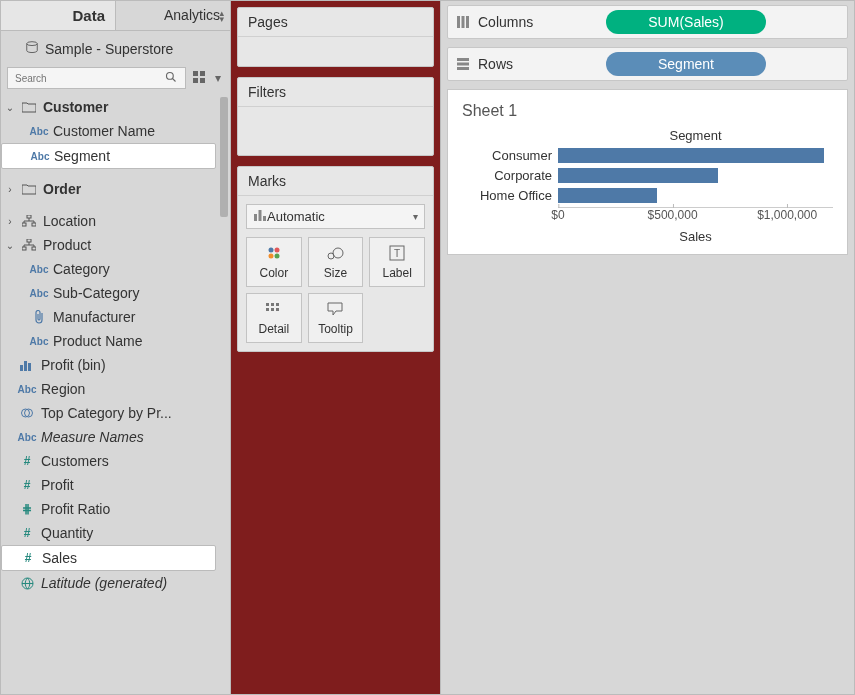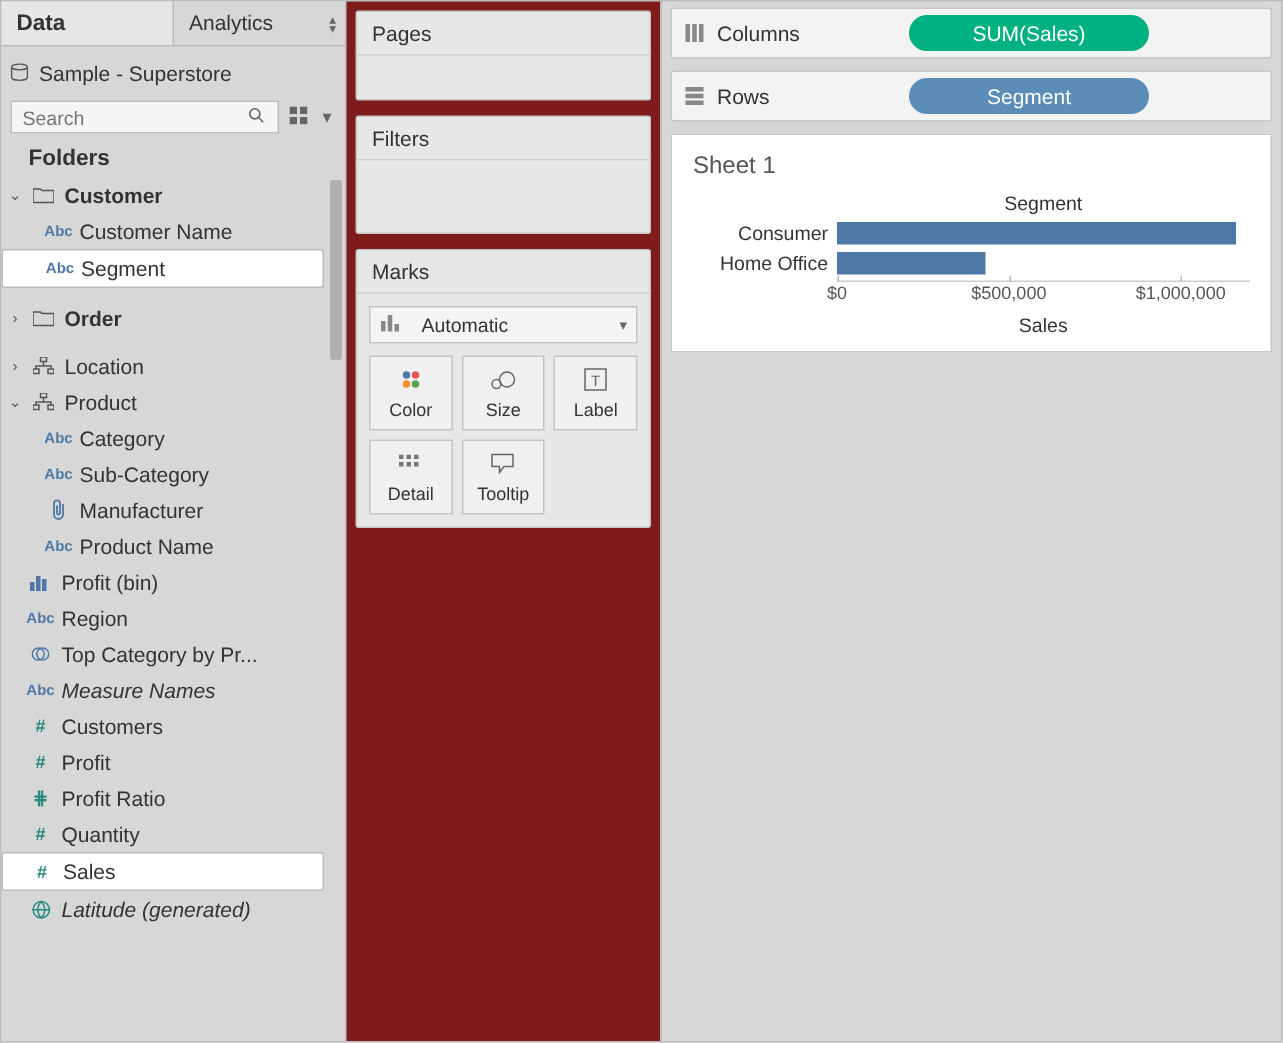--- a/index.html
+++ b/index.html
@@ -26,21 +26,21 @@
     border-right: 1px solid #bbb;
     background: #d7d7d7;
   }
   .tabs {
     display: flex;
     border-bottom: 1px solid #bbb;
   }
   .tab {
     flex: 1;
     padding: 6px 10px;
-    text-align: left;
+    text-align: right;
     font-size: 14px;
     border-right: 1px solid #bbb;
     background: #d7d7d7;
     cursor: pointer;
     position: relative;
   }
   .tab.active {
     background: #e6e6e6;
     font-weight: 700;
     font-size: 15px;
@@ -50,43 +50,42 @@
     position: absolute;
     right: 6px;
     top: 50%;
     transform: translateY(-50%);
     font-size: 9px;
     line-height: 6px;
     color: #666;
   }
   .datasource {
     display: flex;
-    align-items: center;
     gap: 6px;
-    padding: 10px 5px;
+    padding: 10px 24px;
     font-size: 14px;
   }
   .ds-icon { width:14px; height:14px; display:inline-flex; }
   .search-row {
     display: flex;
     align-items: center;
     gap: 4px;
     padding: 0 6px 6px 6px;
   }
   .search {
     display: flex;
     align-items: center;
     flex: 1;
     background: #f5f5f5;
     border: 1px solid #bbb;
     height: 22px;
     padding: 0 5px;
   }
   .search input {
-    border: none; outline: none; background: transparent; width: 100%; font-size: 13px;
+    border: none; outline: none; background: transparent; width: 100%; font-size: 10px;
   }
   .small-icon { color:#666; font-size:12px; padding:2px 3px; cursor:pointer; }
   .folders-header {
     padding: 2px 8px 4px 18px;
     font-weight: 700;
     font-size: 15px;
   }
   .tree {
     flex: 1;
     overflow-y: auto;
@@ -152,21 +151,21 @@
     border-radius:2px;
   }
   .card-title {
     padding:6px 10px;
     font-size:14px;
     border-bottom:1px solid #d0d0d0;
   }
   .card.pages { height:60px; }
   .card.filters { height:79px; }
   .marks-select {
-    display:flex; align-items:center; gap:14px;
+    display:flex; align-items:center; gap:0;
     margin:8px; background:#f4f4f4; border:1px solid #c2c2c2; padding:3px 6px; cursor:pointer;
   }
   .marks-select .caret { margin-left:auto; font-size:10px; color:#666;}
   .marks-grid {
     display:grid; grid-template-columns: repeat(3, 1fr);
     gap:6px; padding:0 8px 8px 8px;
   }
   .mark-btn {
     background:#f0f0f0; border:1px solid #c3c3c3;
     height:50px; display:flex; flex-direction:column; align-items:center; justify-content:center; gap:4px;
@@ -254,21 +253,20 @@
       <span class="small-icon">
         <svg width="12" height="12" viewBox="0 0 12 12">
             <rect x="0" y="0" width="5" height="5" fill="#666"></rect>
             <rect x="7" y="0" width="5" height="5" fill="#666"></rect>
             <rect x="0" y="7" width="5" height="5" fill="#666"></rect>
             <rect x="7" y="7" width="5" height="5" fill="#666"></rect>
           </svg>
       </span>
       <span class="small-icon">▾</span>
     </div>
-    <div class="folders-header">Folders</div>
     <div class="tree">
       <div class="tree-inner">
         <div class="row">
           <span class="disclose">⌄</span>
           <span class="folder-icon">
               <svg width="14" height="12" viewBox="0 0 14 12">
                 <path d="M0 2h5l1 1h8v8H0z" fill="none" stroke="#555"></path>
               </svg>
             </span>
           <span class="lbl bold">Customer</span>
@@ -500,20 +498,26 @@
       <div class="chart-area">
         <div class="chart-header">Segment</div>
         <div id="bars">
             <div class="bar-row">
               <div class="bar-label">Consumer</div>
               <div class="bar-track">
                 <div class="bar" style="width:96.67%"></div>
               </div>
             </div>
             <div class="bar-row">
+              <div class="bar-label">Corporate</div>
+              <div class="bar-track">
+                <div class="bar" style="width:58.33%"></div>
+              </div>
+            </div>
+            <div class="bar-row">
               <div class="bar-label">Home Office</div>
               <div class="bar-track">
                 <div class="bar" style="width:35.83%"></div>
               </div>
             </div>
           </div>
         <div class="axis">
           <div></div>
           <div class="axis-line" id="axis">
               <span class="tick" style="left: 0%;">$0</span>

